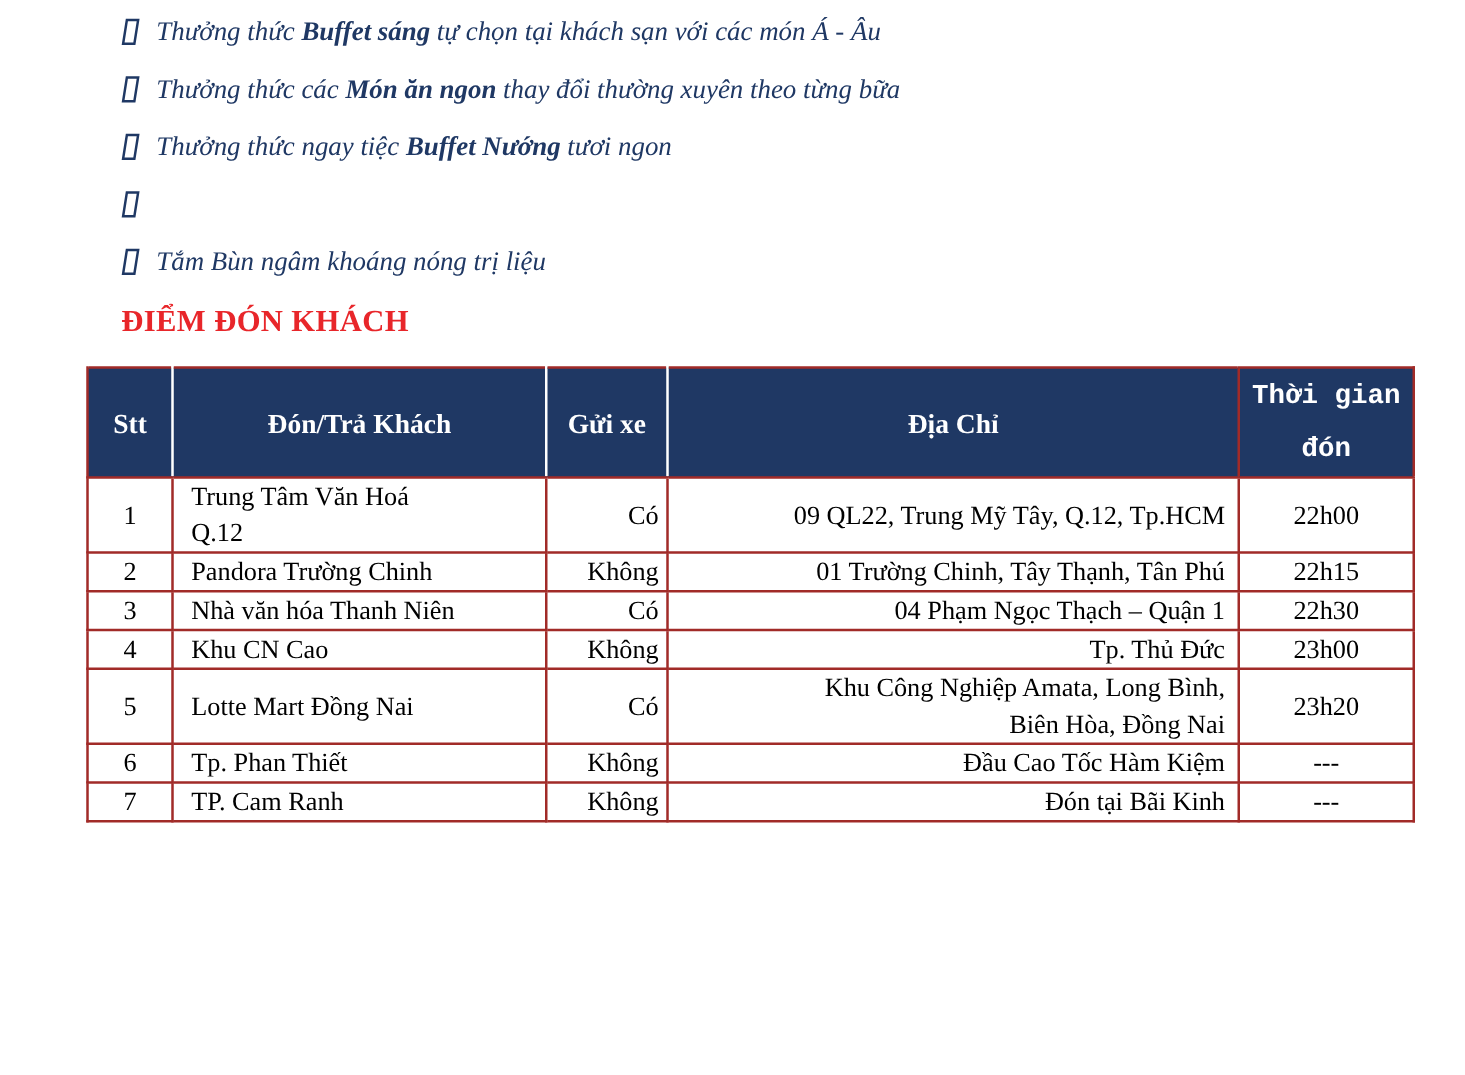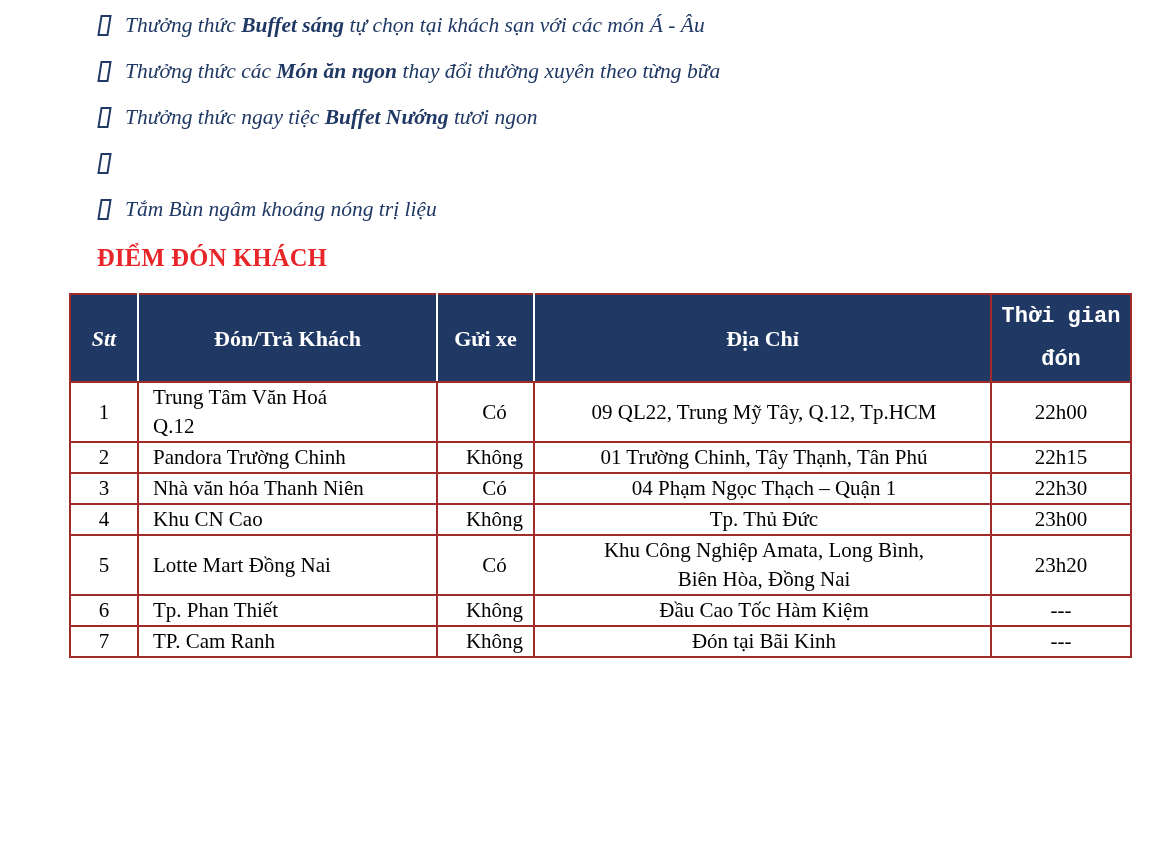--- a/index.html
+++ b/index.html
@@ -62,35 +62,35 @@
     font-size:22px;
     line-height:43px;
     height:87px;
     text-align:center;
     vertical-align:middle;
     white-space:pre-line;
     border-bottom:2px solid var(--red);
     border-left:2px solid #ffffff;
     padding:0;
   }
-  .pickup th:first-child{border-left:2px solid var(--red);font-style:italic;}
+  .pickup th:first-child{border-left:2px solid var(--red);}
   .pickup th.red-sep{border-left:2px solid var(--red);font-family:Liberation Mono, monospace;}
   .pickup td{
     border:2px solid var(--red);
     font-size:21px;
     line-height:29px;
     color:#000000;
     vertical-align:middle;
     white-space:pre-line;
     padding:0;
   }
   .pickup td.c-stt{text-align:center;}
   .pickup td.c-pickup{padding:0 12px 0 14px;text-align:left;}
-  .pickup td.c-parking{padding:0 6px 0 24px;text-align:center;}
-  .pickup td.c-address{padding:0 10px 0 13px;text-align:center;}
+  .pickup td.c-parking{padding:0 6px 0 24px;text-align:right;}
+  .pickup td.c-address{padding:0 10px 0 13px;text-align:right;}
   .pickup td.c-time{text-align:center;}
 </style>
 </head>
 <body>
 
 <div class="bullets">
   <div class="bullet-row">
     <span class="tofu"></span>
     <span class="bullet-text"><span>Thưởng thức </span><b>Buffet sáng</b><span> tự chọn tại khách sạn với các món Á - Âu</span></span>
   </div>

